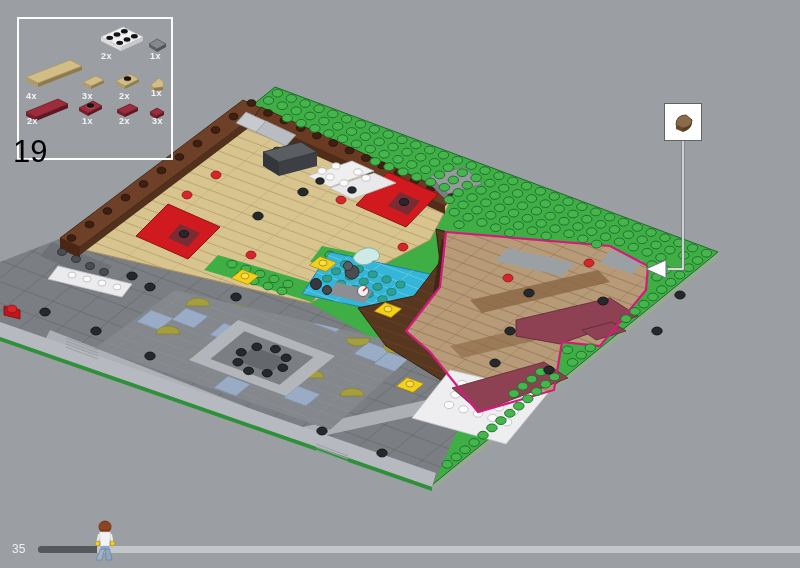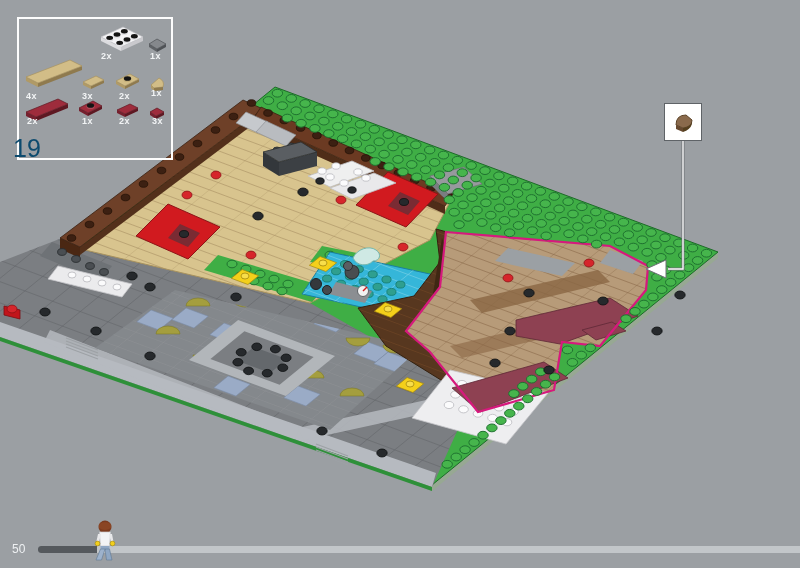--- a/index.html
+++ b/index.html
@@ -9,21 +9,21 @@
   svg{display:block}
   #scene{position:absolute;left:0;top:0}
 
   
   #parts-panel{position:absolute;left:17px;top:17px;width:156px;height:143px;
     border:2px solid #fdfdfd;box-sizing:border-box}
   .part{position:absolute}
   .qty{position:absolute;color:#f2f4f5;font-size:9px;font-weight:bold;letter-spacing:.5px}
 
   
-  #step-number{position:absolute;left:13px;top:134px;font-size:25px;color:#0c4a6e;font-weight:400}
+  #step-number{position:absolute;left:13px;top:134px;font-size:31px;color:#000000;font-weight:400}
 
   
   #callout-box{position:absolute;left:664px;top:103px;width:38px;height:38px;background:#fff;
     border:1.5px solid #5f6367;box-sizing:border-box;display:flex;align-items:center;justify-content:center}
 
   
   #page-number{position:absolute;left:12px;top:542px;font-size:12px;color:#eef0f2}
   #progress-track{position:absolute;left:38px;top:546px;width:762px;height:7px;background:#c2c6c9;border-radius:3px 0 0 3px}
   #progress-fill{position:absolute;left:0;top:0;height:7px;width:59px;background:#55595d;border-radius:3px 0 0 3px}
   #minifig{position:absolute;left:93px;top:519px}
@@ -1044,21 +1044,21 @@
   <div id="step-number">19</div>
 
   <div id="callout-box">
     <svg width="34" height="34" viewBox="0 0 34 34">
       <path d="M10,20 Q10,10 20,10 L26,15 Q26,22 17,23 Z" fill="#8a6a4c" stroke="#5d4428" stroke-width="1"></path>
       <path d="M10,20 L17,23 L17,27 L10,24 Z" fill="#66492f"></path>
       <path d="M17,23 Q24,22 26,17 L26,19 Q24,25 17,27 Z" fill="#56401f"></path>
     </svg>
   </div>
 
-  <div id="page-number">50</div>
+  <div id="page-number">35</div>
   <div id="progress-track">
     <div id="progress-fill"></div>
   </div>
   <svg id="minifig" width="24" height="44" viewBox="0 0 24 44">
     <ellipse cx="12" cy="8" rx="6.5" ry="6.5" fill="#7b3a1e"></ellipse>
     <path d="M6,9 Q12,13 18,9 L18,5 Q12,1 6,5 Z" fill="#8a4524"></path>
     <polygon points="6.5,13 17.5,13 16.5,27 7.5,27" fill="#f2f3f5" stroke="#c9c9cd" stroke-width=".7"></polygon>
     <polygon points="5,15 8,15 6,23 3.5,22" fill="#e8e8ea"></polygon>
     <polygon points="16,15 19,15 20.5,23 18,23" fill="#e8e8ea"></polygon>
     <circle cx="4.5" cy="24.5" r="2.4" fill="#f2cf1c" stroke="#a5880d" stroke-width=".6"></circle>

